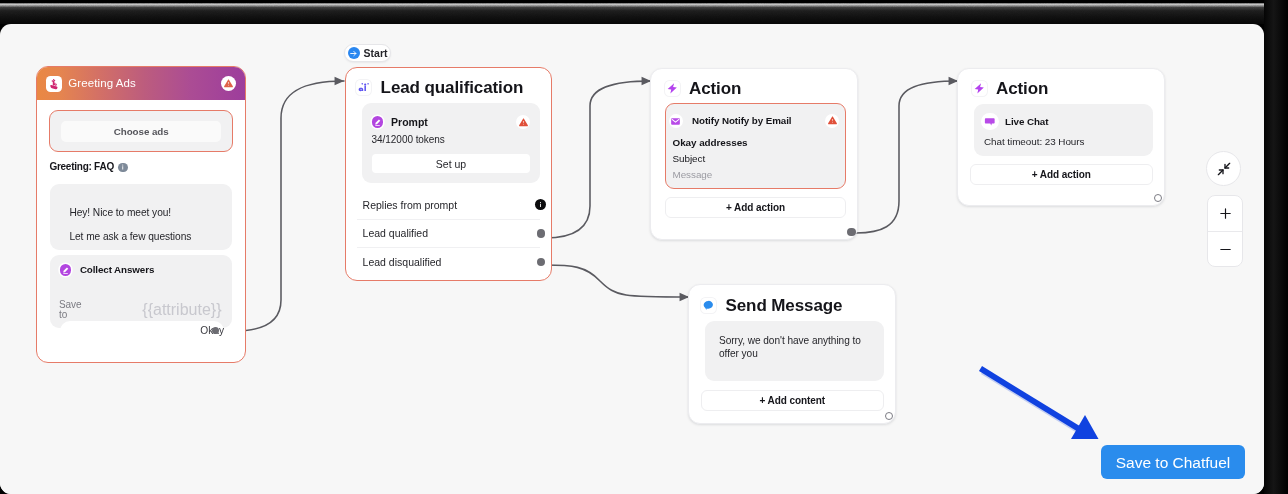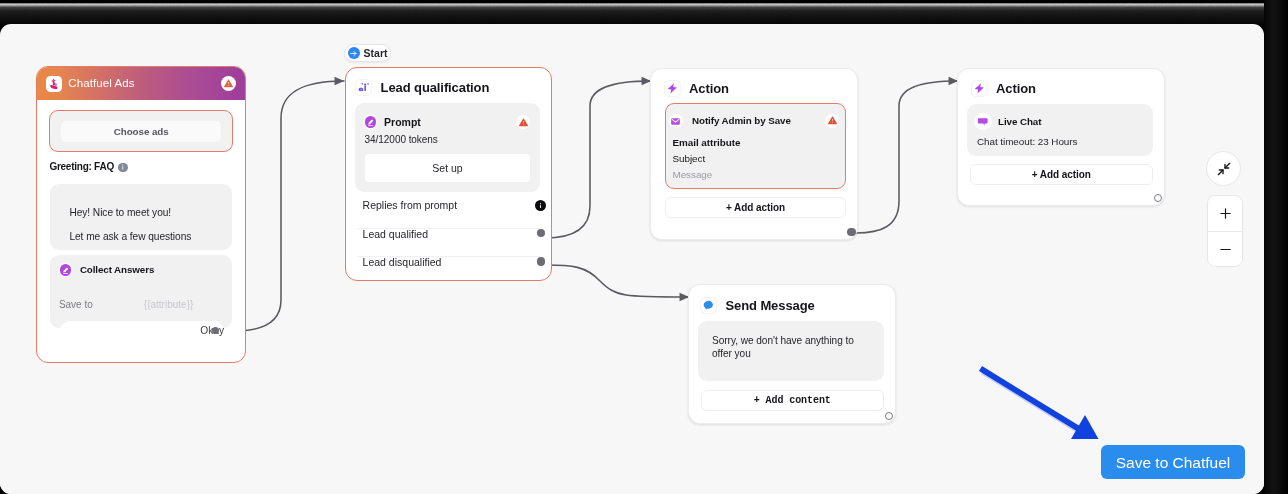--- a/index.html
+++ b/index.html
@@ -56,21 +56,21 @@
 
   .collect{position:absolute;left:12.5px;right:12.5px;top:154.5px;height:73px;
            background:#f1f1f2;border-radius:9px;box-sizing:border-box;}
   .collect-head{position:absolute;left:10px;top:9.5px;display:flex;align-items:center;}
   .purple-circ{width:11.5px;height:11.5px;border-radius:50%;overflow:hidden;
                background:#b346e0;display:flex;align-items:center;justify-content:center;
                box-shadow:0 0 0 1.6px #fff;flex:none;}
   .collect-title{margin-left:8.5px;font-size:9.8px;font-weight:700;color:#15151a;line-height:10px;letter-spacing:-.1px;}
   .saveto{position:absolute;left:9px;right:11px;top:45px;display:flex;align-items:center;gap:16px;}
   .saveto .k{font-size:10px;color:#7b7b82;line-height:10px;}
-  .saveto .v{font-size:10px;color:#c8c8ce;line-height:10px;margin-left:35px;}
+  .saveto .v{font-size:16px;color:#c8c8ce;line-height:10px;margin-left:35px;}
   .okay{position:absolute;left:10px;right:8.5px;top:66px;height:20px;background:#fff;border-radius:10px;
         display:flex;align-items:center;justify-content:flex-end;}
   .okay span{font-size:10.2px;font-weight:400;color:#3b3b41;line-height:10px;}
   .okay .dot{position:absolute;right:5px;top:50%;margin-top:-3.6px;
              width:7.2px;height:7.2px;border-radius:50%;background:#6c6c72;}
 
   
   #start{position:absolute;left:344px;top:44px;width:47px;height:18px;background:#fff;
          border:1px solid #e6e6e9;border-radius:9px;display:flex;align-items:center;
          padding:0 0 0 2.5px;box-shadow:0 1px 2px rgba(16,24,40,.06);box-sizing:border-box;}
@@ -79,40 +79,40 @@
   #start .lbl{font-size:10.5px;font-weight:700;color:#26262b;margin-left:3.5px;line-height:10px;}
 
   
   #lq{left:344.6px;top:66.6px;width:207.8px;height:214.8px;border:1.7px solid #e67b68;
       border-radius:12px;background:#fff;box-sizing:border-box;}
   .card-head{display:flex;align-items:center;padding:12px 0 0 13.5px;}
   #lq .card-head{padding-left:10.5px;padding-top:12.5px;}
   .sq-ico{width:15px;height:15px;border-radius:4.5px;background:#fff;flex:none;
           display:flex;align-items:center;justify-content:center;
           box-shadow:0 0 0 1px #f3f3f5;}
-  .card-title{margin-left:9.5px;font-size:13px;font-weight:700;color:#15151a;line-height:11px;letter-spacing:-.1px;}
-
-  .inner-gray{position:relative;margin:8px 11px 0 9px;background:#f1f1f2;border-radius:9px;
+  .card-title{margin-left:9.5px;font-size:17px;font-weight:700;color:#15151a;line-height:11px;letter-spacing:-.1px;}
+
+  .inner-gray{position:relative;margin:8px 11px 0 16px;background:#f1f1f2;border-radius:9px;
               padding:9px 10px 10px 10px;box-sizing:border-box;}
   #a2 .inner-gray{height:52px;padding-bottom:0;}
   #sm .inner-gray{height:60px;padding:0;}
-  #sm .addbtn{margin-top:8.5px;font-family:Liberation Mono, monospace;}
+  #sm .addbtn{margin-top:8.5px;}
   .prompt-head{display:flex;align-items:center;height:14px;padding-top:3px;}
   #a2 .prompt-head{padding-top:1.5px;}
   .prompt-title{margin-left:8px;font-size:10.5px;font-weight:700;color:#15151a;line-height:10px;}
   #a2 .prompt-title{font-size:9.8px;margin-left:9.5px;letter-spacing:-.08px;}
   .warn-circ{margin-left:auto;width:14px;height:14px;border-radius:50%;background:#fff;
              display:flex;align-items:center;justify-content:center;flex:none;}
   .tokens{margin-top:5px;font-size:10px;color:#26262b;line-height:11px;letter-spacing:-.05px;}
   #a2 .tokens{font-size:9.9px;letter-spacing:-.05px;margin-top:7px;}
-  .setup{margin-top:9px;height:28px;background:#fff;border-radius:4px;display:flex;
+  .setup{margin-top:9px;height:19px;background:#fff;border-radius:4px;display:flex;
          align-items:center;justify-content:center;font-size:10.5px;color:#26262b;}
 
   .rowlist{margin:8px 11px 0 11px;}
-  .lrow{height:27.5px;display:flex;align-items:flex-start;position:relative;}
+  .lrow{height:27.5px;display:flex;align-items:center;position:relative;}
   .lrow+.lrow{border-top:1px solid #f0f0f2;}
   .lrow .t{font-size:10.5px;color:#26262b;line-height:10px;margin-left:6px;}
   .lrow .dot{position:absolute;right:-5px;width:8.5px;height:8.5px;border-radius:50%;background:#6c6c72;}
   .lrow .info-black{position:absolute;right:-5.5px;width:11px;height:11px;border-radius:50%;
                     background:#0b0b0d;display:flex;align-items:center;justify-content:center;}
 
   
   #a1{left:650px;top:68px;width:208px;height:172px;}
   #a2{left:957px;top:68px;width:208px;height:138px;}
   #sm{left:688px;top:284px;width:208px;height:140px;}
@@ -204,21 +204,21 @@
           <svg width="12.5" height="12.5" viewBox="0 0 24 24">
             <path fill="#cf2570" d="M9.2 4.6h3.2v9.6H9.2z"></path>
             <path fill="#cf2570" d="M12.2 10.0c.2-.6.85-.95 1.5-.75.65.2 1.0.85.8 1.5l-.95 3.0-2.3-.75z"></path>
             <path fill="#cf2570" d="M14.7 11.5c.25-.6.95-.85 1.55-.6.6.25.85.95.6 1.55l-1.25 2.9-2.15-.95z"></path>
             <path fill="#cf2570" d="M4.2 14.6c.2-.95 1.15-1.55 2.1-1.3l10.6 2.9c1.0.3 1.55 1.3 1.25 2.3l-.35 1.1c-.45 1.45-1.95 2.3-3.4 1.95l-6.8-1.7c-1.4-.35-2.45-1.45-2.75-2.85z"></path>
             <circle cx="8.5" cy="5.6" r="1.5" fill="#cf2570"></circle>
             <circle cx="12.7" cy="4.7" r="1.2" fill="#cf2570"></circle>
             <circle cx="10.8" cy="3.3" r="1.25" fill="#cf2570"></circle>
           </svg>
         </div>
-        <div class="hdr-title">Chatfuel Ads</div>
+        <div class="hdr-title">Greeting Ads</div>
         <div class="hdr-warn">
           <svg width="11" height="11" viewBox="0 0 24 24">
             <path fill="#e0644a" d="M12 3.4c.5 0 1 .27 1.27.72l8.2 14.1c.56.96-.13 2.16-1.25 2.16H3.78c-1.12 0-1.81-1.2-1.25-2.16l8.2-14.1c.27-.45.77-.72 1.27-.72z"></path>
             <path fill="#fff" d="M11.25 8.6h1.5l-.28 5.2h-.94zM12 15.6a.95.95 0 110 1.9.95.95 0 010-1.9z"></path>
           </svg>
         </div>
       </div>
       <div id="ig-body">
         <div class="choose-wrap">
           <div class="choose-btn">Choose ads</div>
@@ -330,29 +330,29 @@
         <div class="card-title">Action</div>
       </div>
       <div class="red-inner">
         <div class="ri-head">
           <div class="ri-circ">
             <svg width="11" height="11" viewBox="0 0 24 24">
               <rect x="2.5" y="5" width="19" height="14" rx="2" fill="#b84ae8"></rect>
               <path d="M4.5 7.5 L12 13.5 L19.5 7.5" fill="none" stroke="#fff" stroke-width="2.2" stroke-linejoin="round" stroke-linecap="round"></path>
             </svg>
           </div>
-          <div class="ri-title">Notify Admin by Save</div>
+          <div class="ri-title">Notify Notify by Email</div>
         </div>
         <div class="ri-warn">
           <svg width="11" height="11" viewBox="0 0 24 24">
             <path fill="#e0503a" d="M12 3.4c.5 0 1 .27 1.27.72l8.2 14.1c.56.96-.13 2.16-1.25 2.16H3.78c-1.12 0-1.81-1.2-1.25-2.16l8.2-14.1c.27-.45.77-.72 1.27-.72z"></path>
             <path fill="#fff" d="M11.25 8.6h1.5l-.28 5.2h-.94zM12 15.6a.95.95 0 110 1.9.95.95 0 010-1.9z"></path>
           </svg>
         </div>
-        <div class="ri-line b">Email attribute</div>
+        <div class="ri-line b">Okay addresses</div>
         <div class="ri-line s">Subject</div>
         <div class="ri-line m">Message</div>
       </div>
       <div class="addbtn">+ Add action</div>
       <i class="filldot" style="right:1.5px;bottom:3px;"></i>
     </div>
 
     <div id="a2" class="card shadowcard">
       <div class="card-head">
         <div class="sq-ico">

